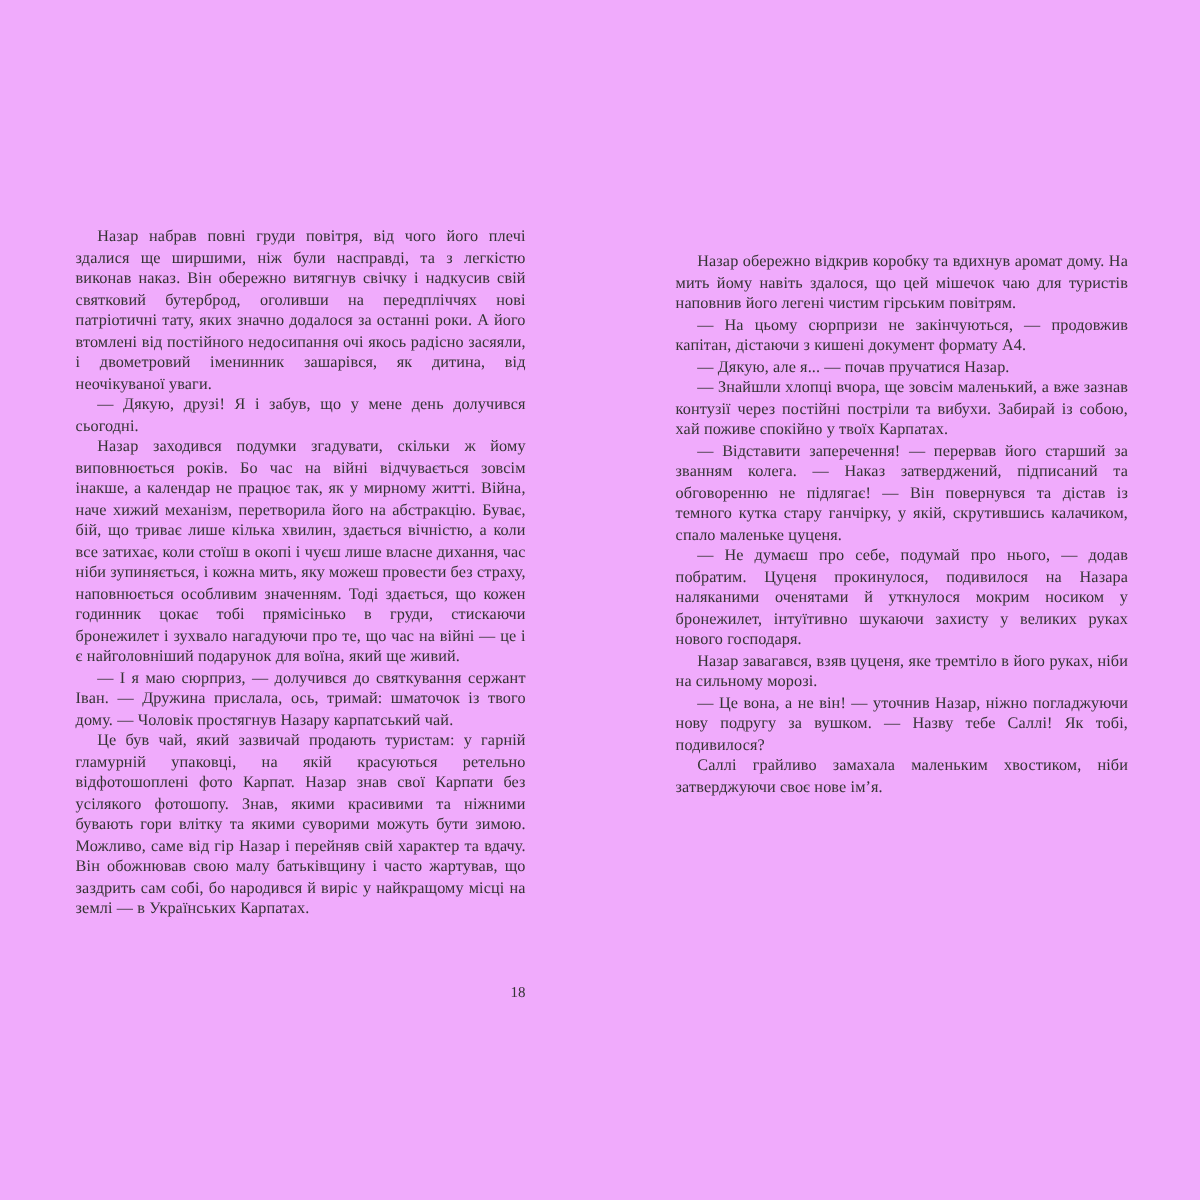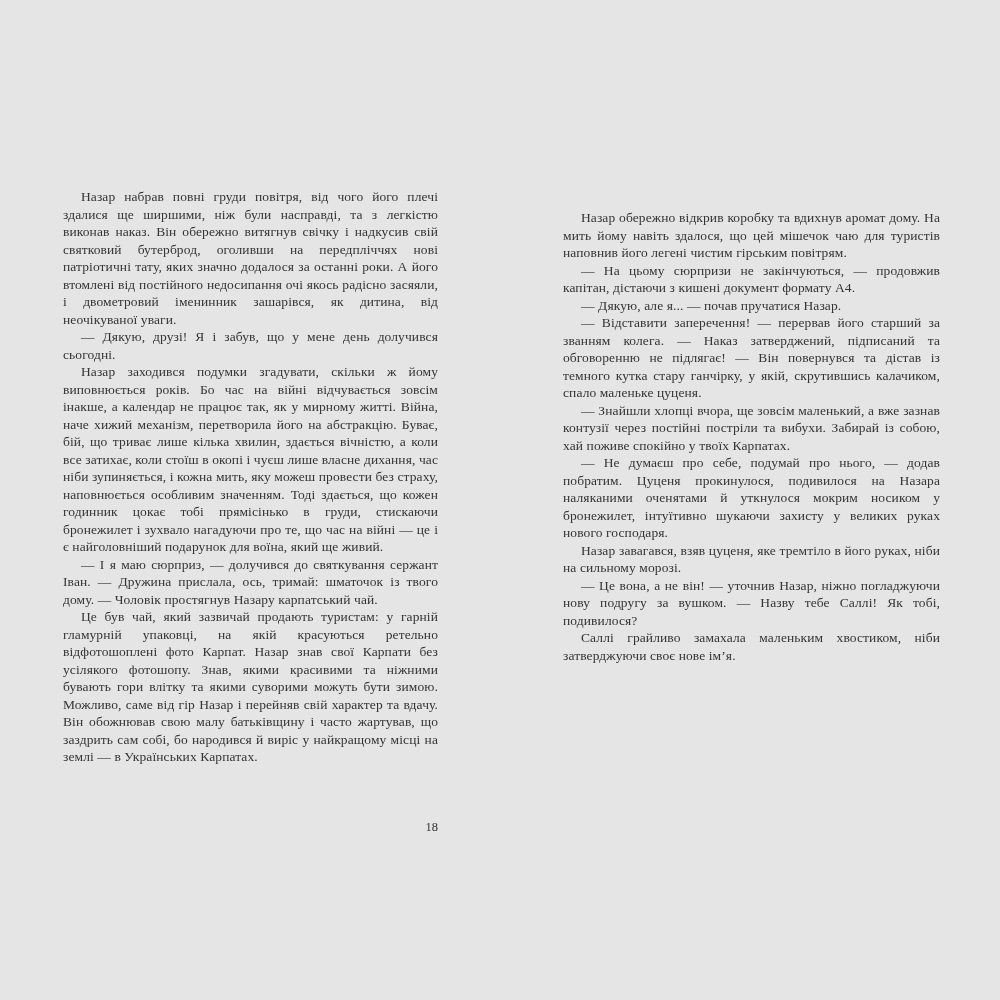--- a/index.html
+++ b/index.html
@@ -4,21 +4,21 @@
 <style>
   html, body {
     margin: 0;
     padding: 0;
     background: #ffffff;
   }
   .book-page {
     position: relative;
     width: 1000px;
     height: 1000px;
-    background: #e5e5e5;
+    background: #f0abfc;
     overflow: hidden;
     font-family: "Liberation Serif", "DejaVu Serif", serif;
     color: #343434;
   }
   .text-column {
     position: absolute;
     top: 188px;
     text-align: justify;
     font-size: 13.5px;
     line-height: 17.5px;
@@ -54,22 +54,22 @@
       <p>— Дякую, друзі! Я і забув, що у мене день долучився сьогодні.</p>
       <p>Назар заходився подумки згадувати, скільки ж йому виповнюється років. Бо час на війні відчувається зовсім інакше, а календар не працює так, як у мирному житті. Війна, наче хижий механізм, перетворила його на абстракцію. Буває, бій, що триває лише кілька хвилин, здається вічністю, а коли все затихає, коли стоїш в окопі і чуєш лише власне дихання, час ніби зупиняється, і кожна мить, яку можеш провести без страху, наповнюється особливим значенням. Тоді здається, що кожен годинник цокає тобі прямісінько в груди, стискаючи бронежилет і зухвало нагадуючи про те, що час на війні — це і є найголовніший подарунок для воїна, який ще живий.</p>
       <p>— І я маю сюрприз, — долучився до святкування сержант Іван. — Дружина прислала, ось, тримай: шматочок із твого дому. — Чоловік простягнув Назару карпатський чай.</p>
       <p>Це був чай, який зазвичай продають туристам: у гарній гламурній упаковці, на якій красуються ретельно відфотошоплені фото Карпат. Назар знав свої Карпати без усілякого фотошопу. Знав, якими красивими та ніжними бувають гори влітку та якими суворими можуть бути зимою. Можливо, саме від гір Назар і перейняв свій характер та вдачу. Він обожнював свою малу батьківщину і часто жартував, що заздрить сам собі, бо народився й виріс у найкращому місці на землі — в Українських Карпатах.</p>
     </div>
 
   <div class="text-column right">
       <p>Назар обережно відкрив коробку та вдихнув аромат дому. На мить йому навіть здалося, що цей мішечок чаю для туристів наповнив його легені чистим гірським повітрям.</p>
       <p>— На цьому сюрпризи не закінчуються, — продовжив капітан, дістаючи з кишені документ формату А4.</p>
       <p>— Дякую, але я... — почав пручатися Назар.</p>
+      <p>— Знайшли хлопці вчора, ще зовсім маленький, а вже зазнав контузії через постійні постріли та вибухи. Забирай із собою, хай поживе спокійно у твоїх Карпатах.</p>
       <p>— Відставити заперечення! — перервав його старший за званням колега. — Наказ затверджений, підписаний та обговоренню не підлягає! — Він повернувся та дістав із темного кутка стару ганчірку, у якій, скрутившись калачиком, спало маленьке цуценя.</p>
-      <p>— Знайшли хлопці вчора, ще зовсім маленький, а вже зазнав контузії через постійні постріли та вибухи. Забирай із собою, хай поживе спокійно у твоїх Карпатах.</p>
       <p>— Не думаєш про себе, подумай про нього, — додав побратим. Цуценя прокинулося, подивилося на Назара наляканими оченятами й уткнулося мокрим носиком у бронежилет, інтуїтивно шукаючи захисту у великих руках нового господаря.</p>
       <p>Назар завагався, взяв цуценя, яке тремтіло в його руках, ніби на сильному морозі.</p>
       <p>— Це вона, а не він! — уточнив Назар, ніжно погладжуючи нову подругу за вушком. — Назву тебе Саллі! Як тобі, подивилося?</p>
       <p>Саллі грайливо замахала маленьким хвостиком, ніби затверджуючи своє нове ім’я.</p>
     </div>
 
   <div class="page-number">18</div>
 
 </div>
 

